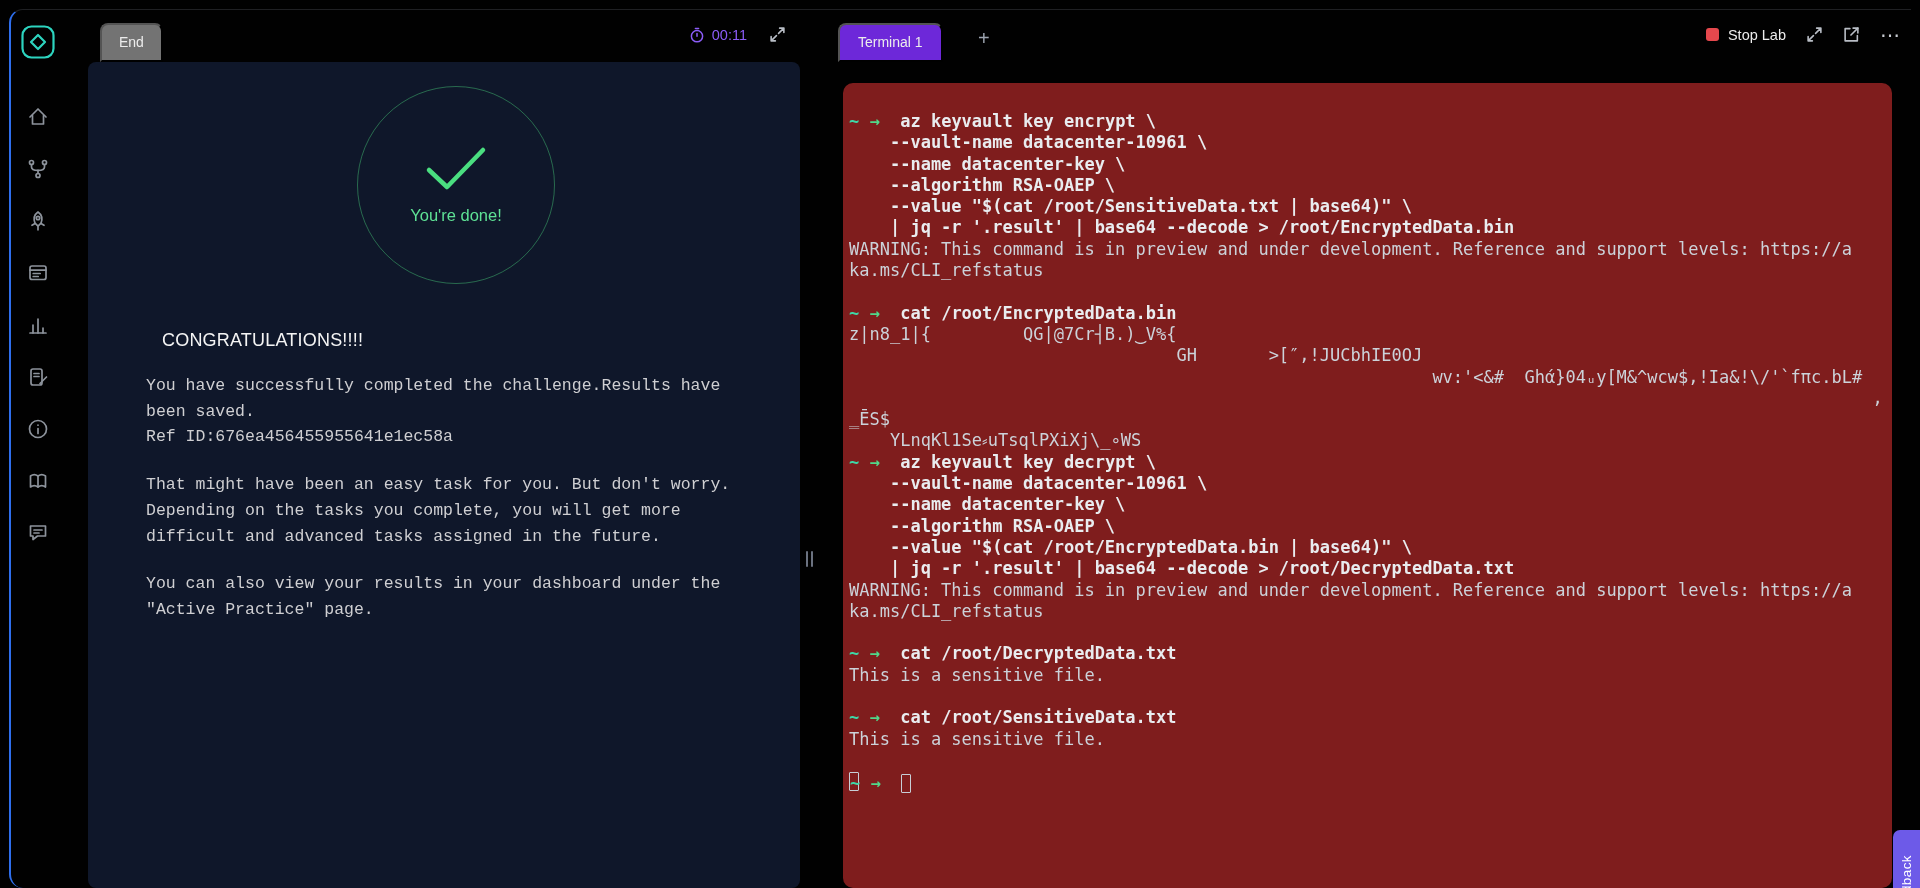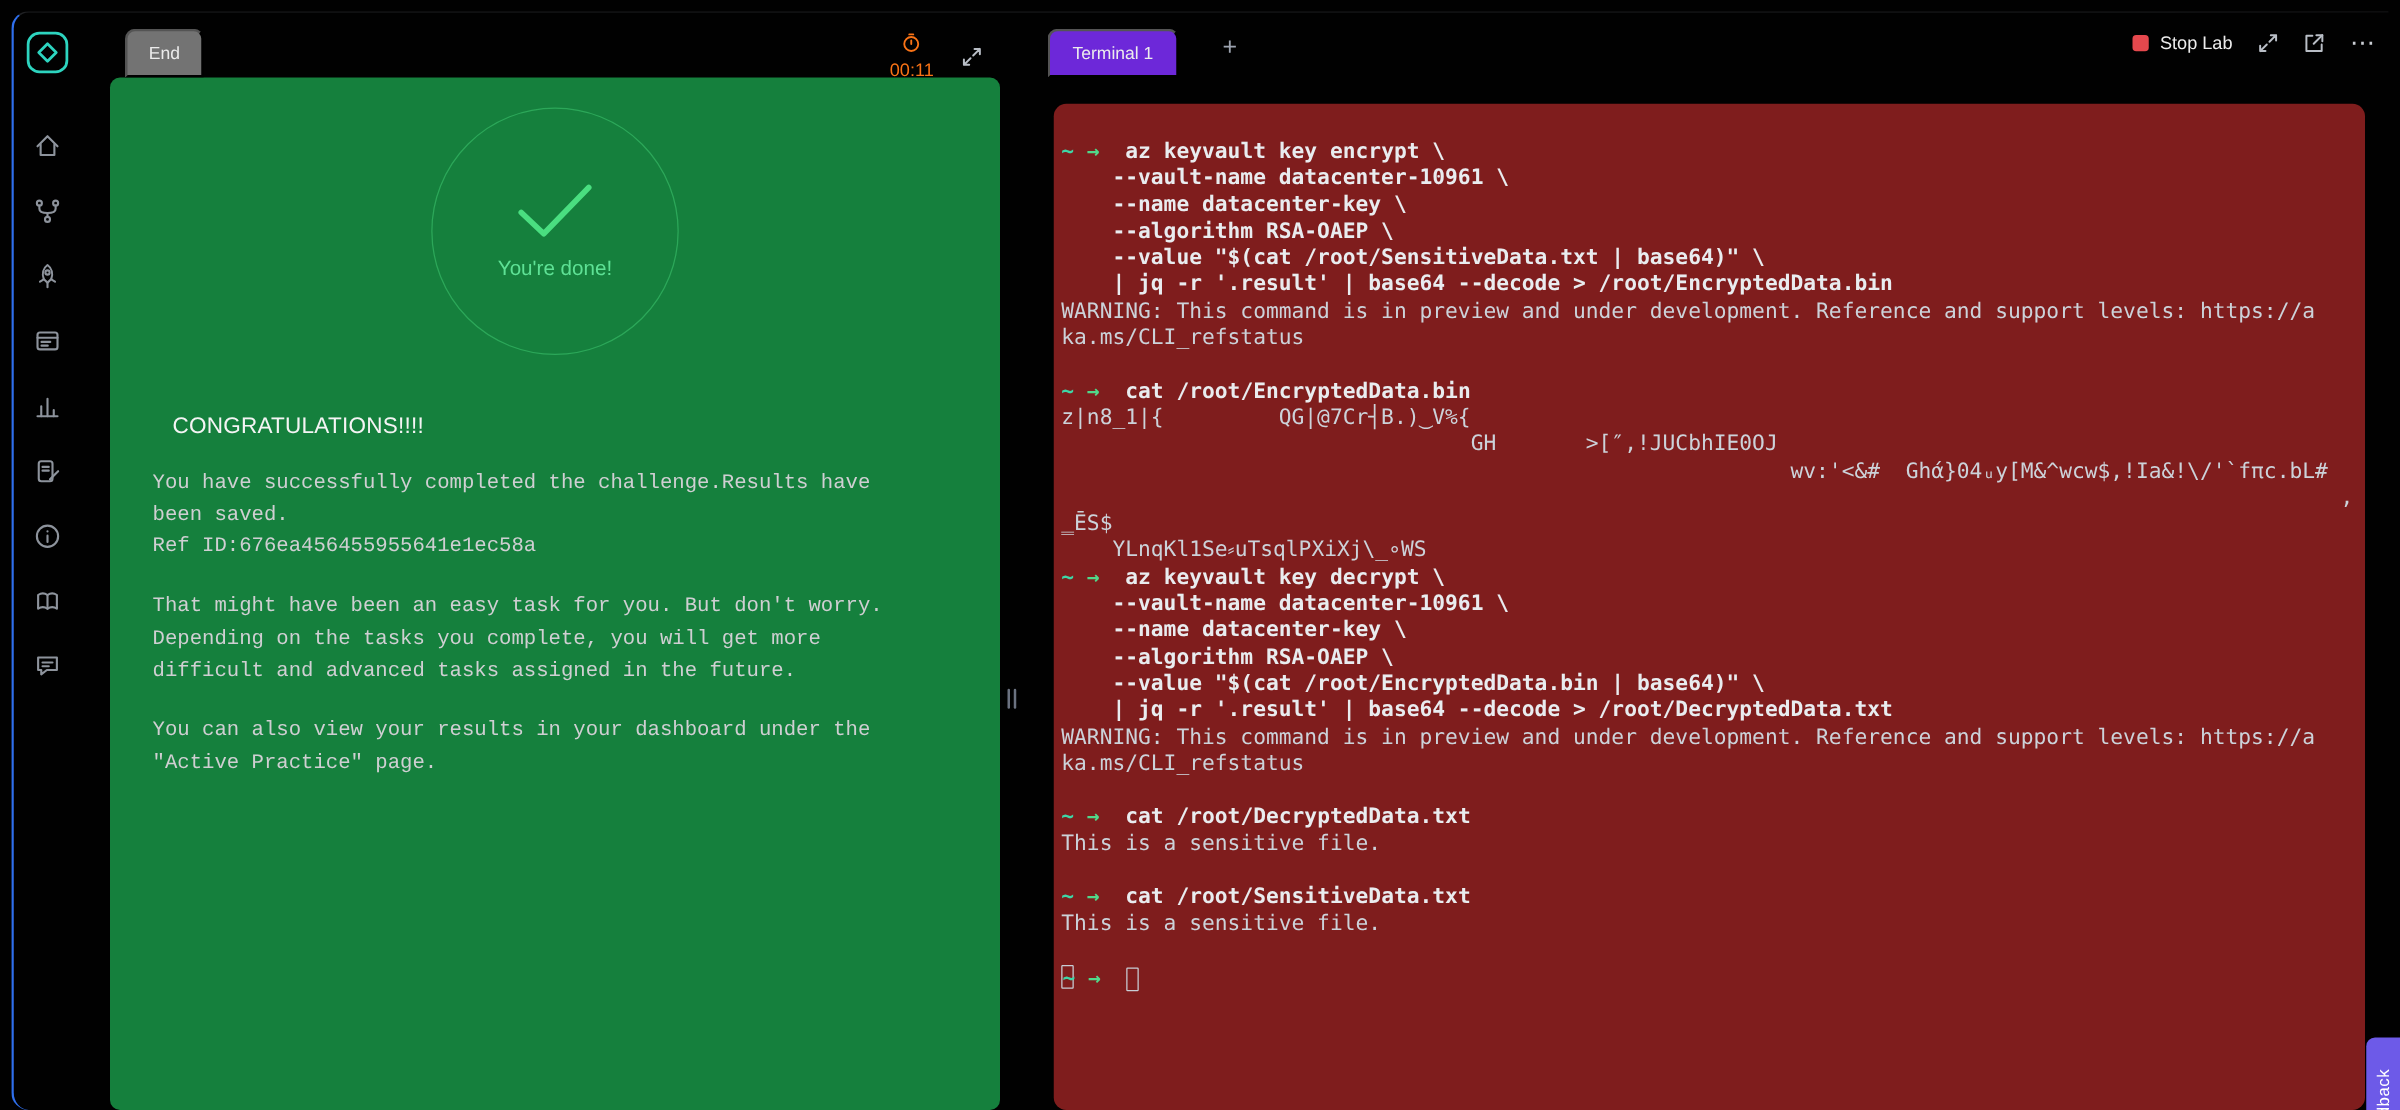--- a/index.html
+++ b/index.html
@@ -33,26 +33,26 @@
   }
   .end-tab {
     position:absolute; left:12px; bottom:0;
     background:#737373; color:#ececec; font-size:14px;
     padding:9px 17px 10px; border-radius:8px 8px 0 0; cursor:pointer;
   }
   .left-header-right {
     position:absolute; right:14px; top:12px;
     display:flex; align-items:center; gap:22px; color:#cfd3d8;
   }
-  .timer { display:flex; align-items:center; gap:7px; font-size:14.5px; color:#f97316;flex-direction:column; }
+  .timer { display:flex; align-items:center; gap:7px; font-size:14.5px; color:#8b5cf6; }
   .icon-btn { color:#b9bec6; cursor:pointer; display:flex; align-items:center; }
   .icon-btn svg { width:17px; height:17px; display:block; }
   .left-body {
     position:absolute; left:88px; top:62px; width:712px; height:826px;
-    background:#15803d; border-radius:8px; z-index:1;
+    background:#0f172a; border-radius:8px; z-index:1;padding-left:24px;
   }
   .done-circle {
     width:198px; height:198px; border:1px solid rgba(77,222,128,0.42);
     border-radius:50%; margin:24px auto 0;
     display:flex; flex-direction:column; align-items:center; justify-content:center; gap:14px;
   }
   .done-circle svg { width:62px; height:46px; display:block; }
   .done-text { color:#5ee195; font-size:16.5px; }
   .congrats { margin:46px 50px 0; color:#f4f4f4; font-size:18px; font-weight:400; letter-spacing:.2px; }
   .para {

